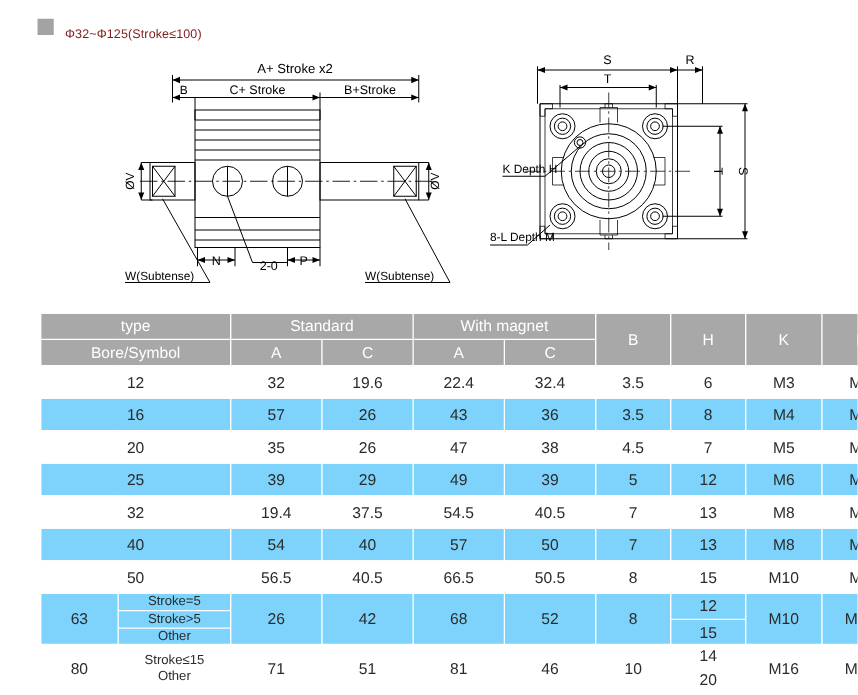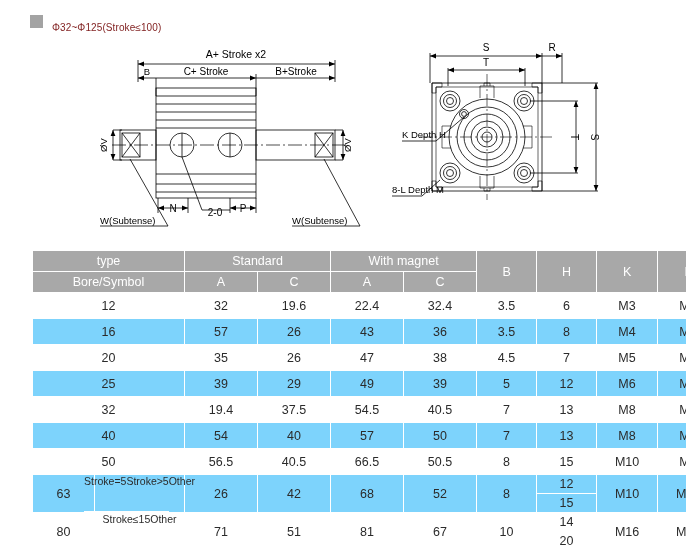--- a/index.html
+++ b/index.html
@@ -38,21 +38,21 @@
     border: 1.6px solid #ffffff;
     text-align: center; vertical-align: middle;
     padding: 0; font-weight: normal;
   }
   table.spec thead th {
     background: #a8a8a8; color: #ffffff; font-size: 12.5px; height: 21px;
   }
   tr.r-odd  td { background: #ffffff; }
   tr.r-even td { background: #7dd3fc; }
   td.cell { height: 26px; }
-  .sub-stack { display:flex; flex-direction:row; justify-content:center; height:100%; }
+  .sub-stack { display:flex; flex-direction:column; justify-content:center; height:100%; }
   .sub-line { font-size: 10.5px; line-height: 1.22; color:#2b2b2b; }
   .sub-line.sep { border-bottom: 1.6px solid #ffffff; }
   td.nopad { padding: 0; }
   .h-split { display:flex; flex-direction:column; height:100%; }
   .h-split > div { flex:1; display:flex; align-items:center; justify-content:center; }
   .h-split > div.topline { border-bottom: 1.6px solid #ffffff; }
   .tallrow td.cell { height: 38px; }
 </style>
 </head>
 <body>
@@ -387,21 +387,21 @@
             <td class="cell">80</td>
             <td class="cell nopad">
               <div class="sub-stack">
                 <div class="sub-line sep">Stroke≤15</div>
                 <div class="sub-line">Other</div>
               </div>
             </td>
             <td class="cell">71</td>
             <td class="cell">51</td>
             <td class="cell">81</td>
-            <td class="cell">67</td>
+            <td class="cell">46</td>
             <td class="cell">10</td>
             <td class="cell nopad">
               <div class="h-split">
                 <div class="topline">14</div>
                 <div>20</div>
               </div>
             </td>
             <td class="cell">M16</td>
             <td class="cell">M12</td>
           </tr>

